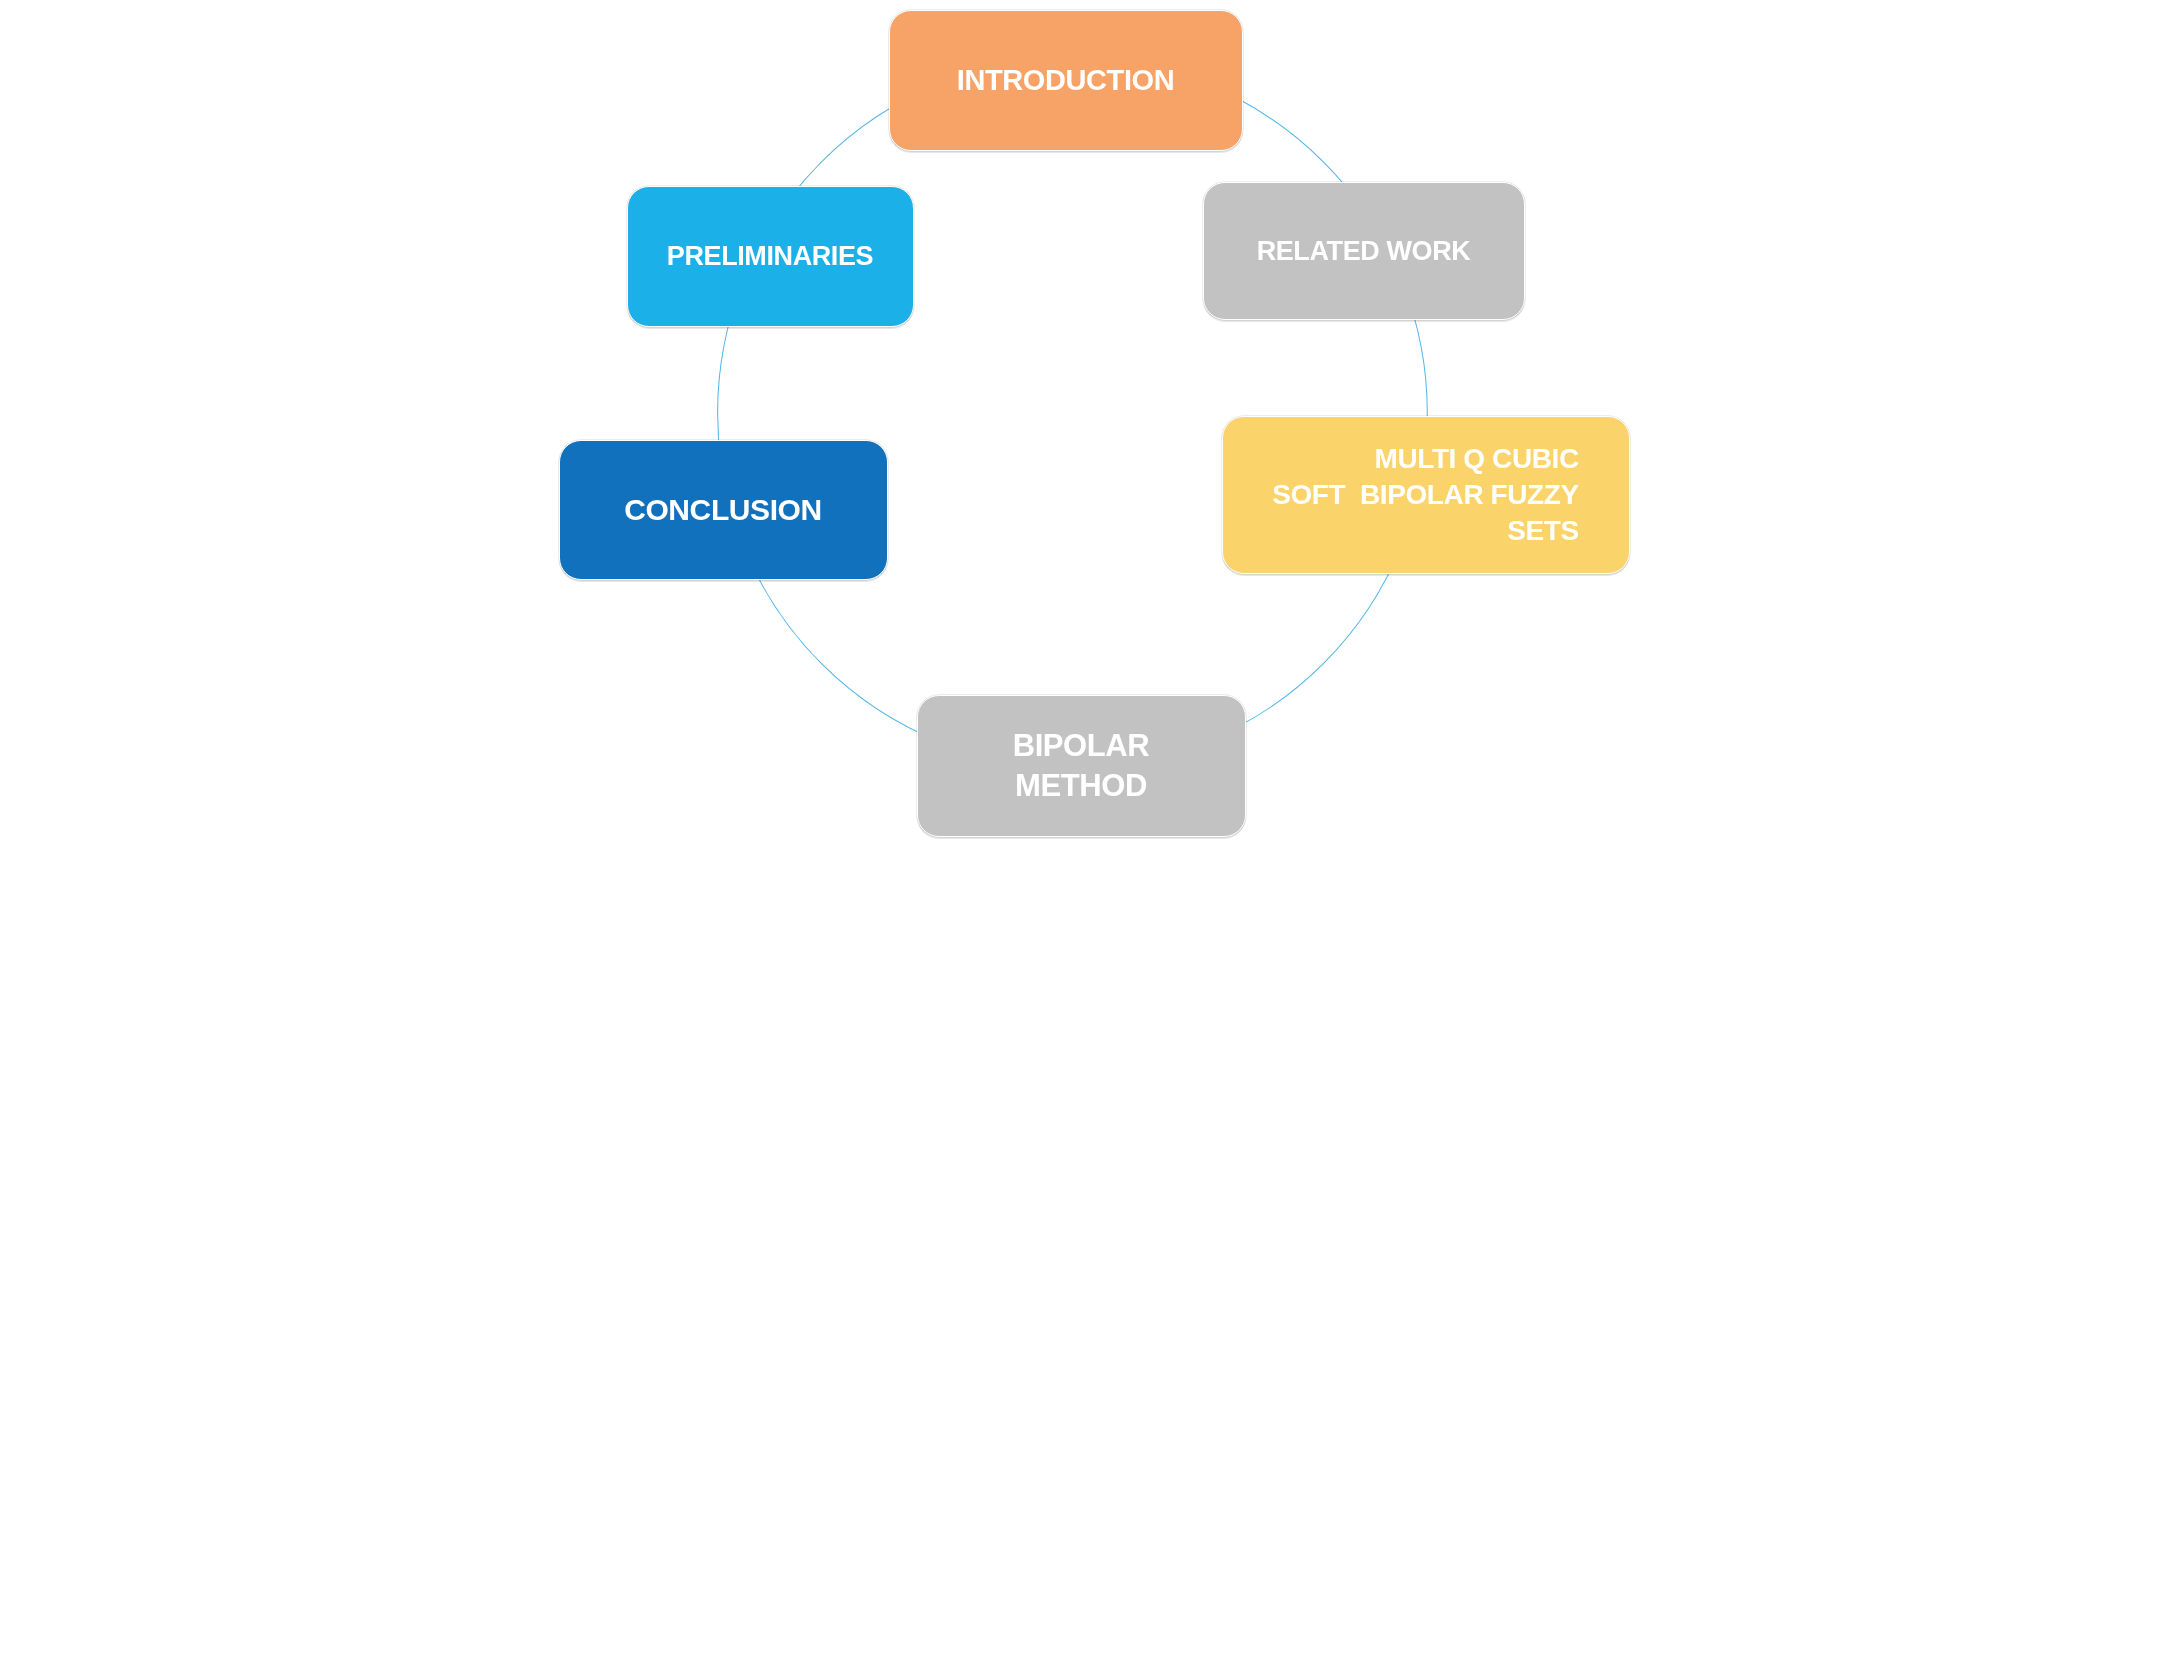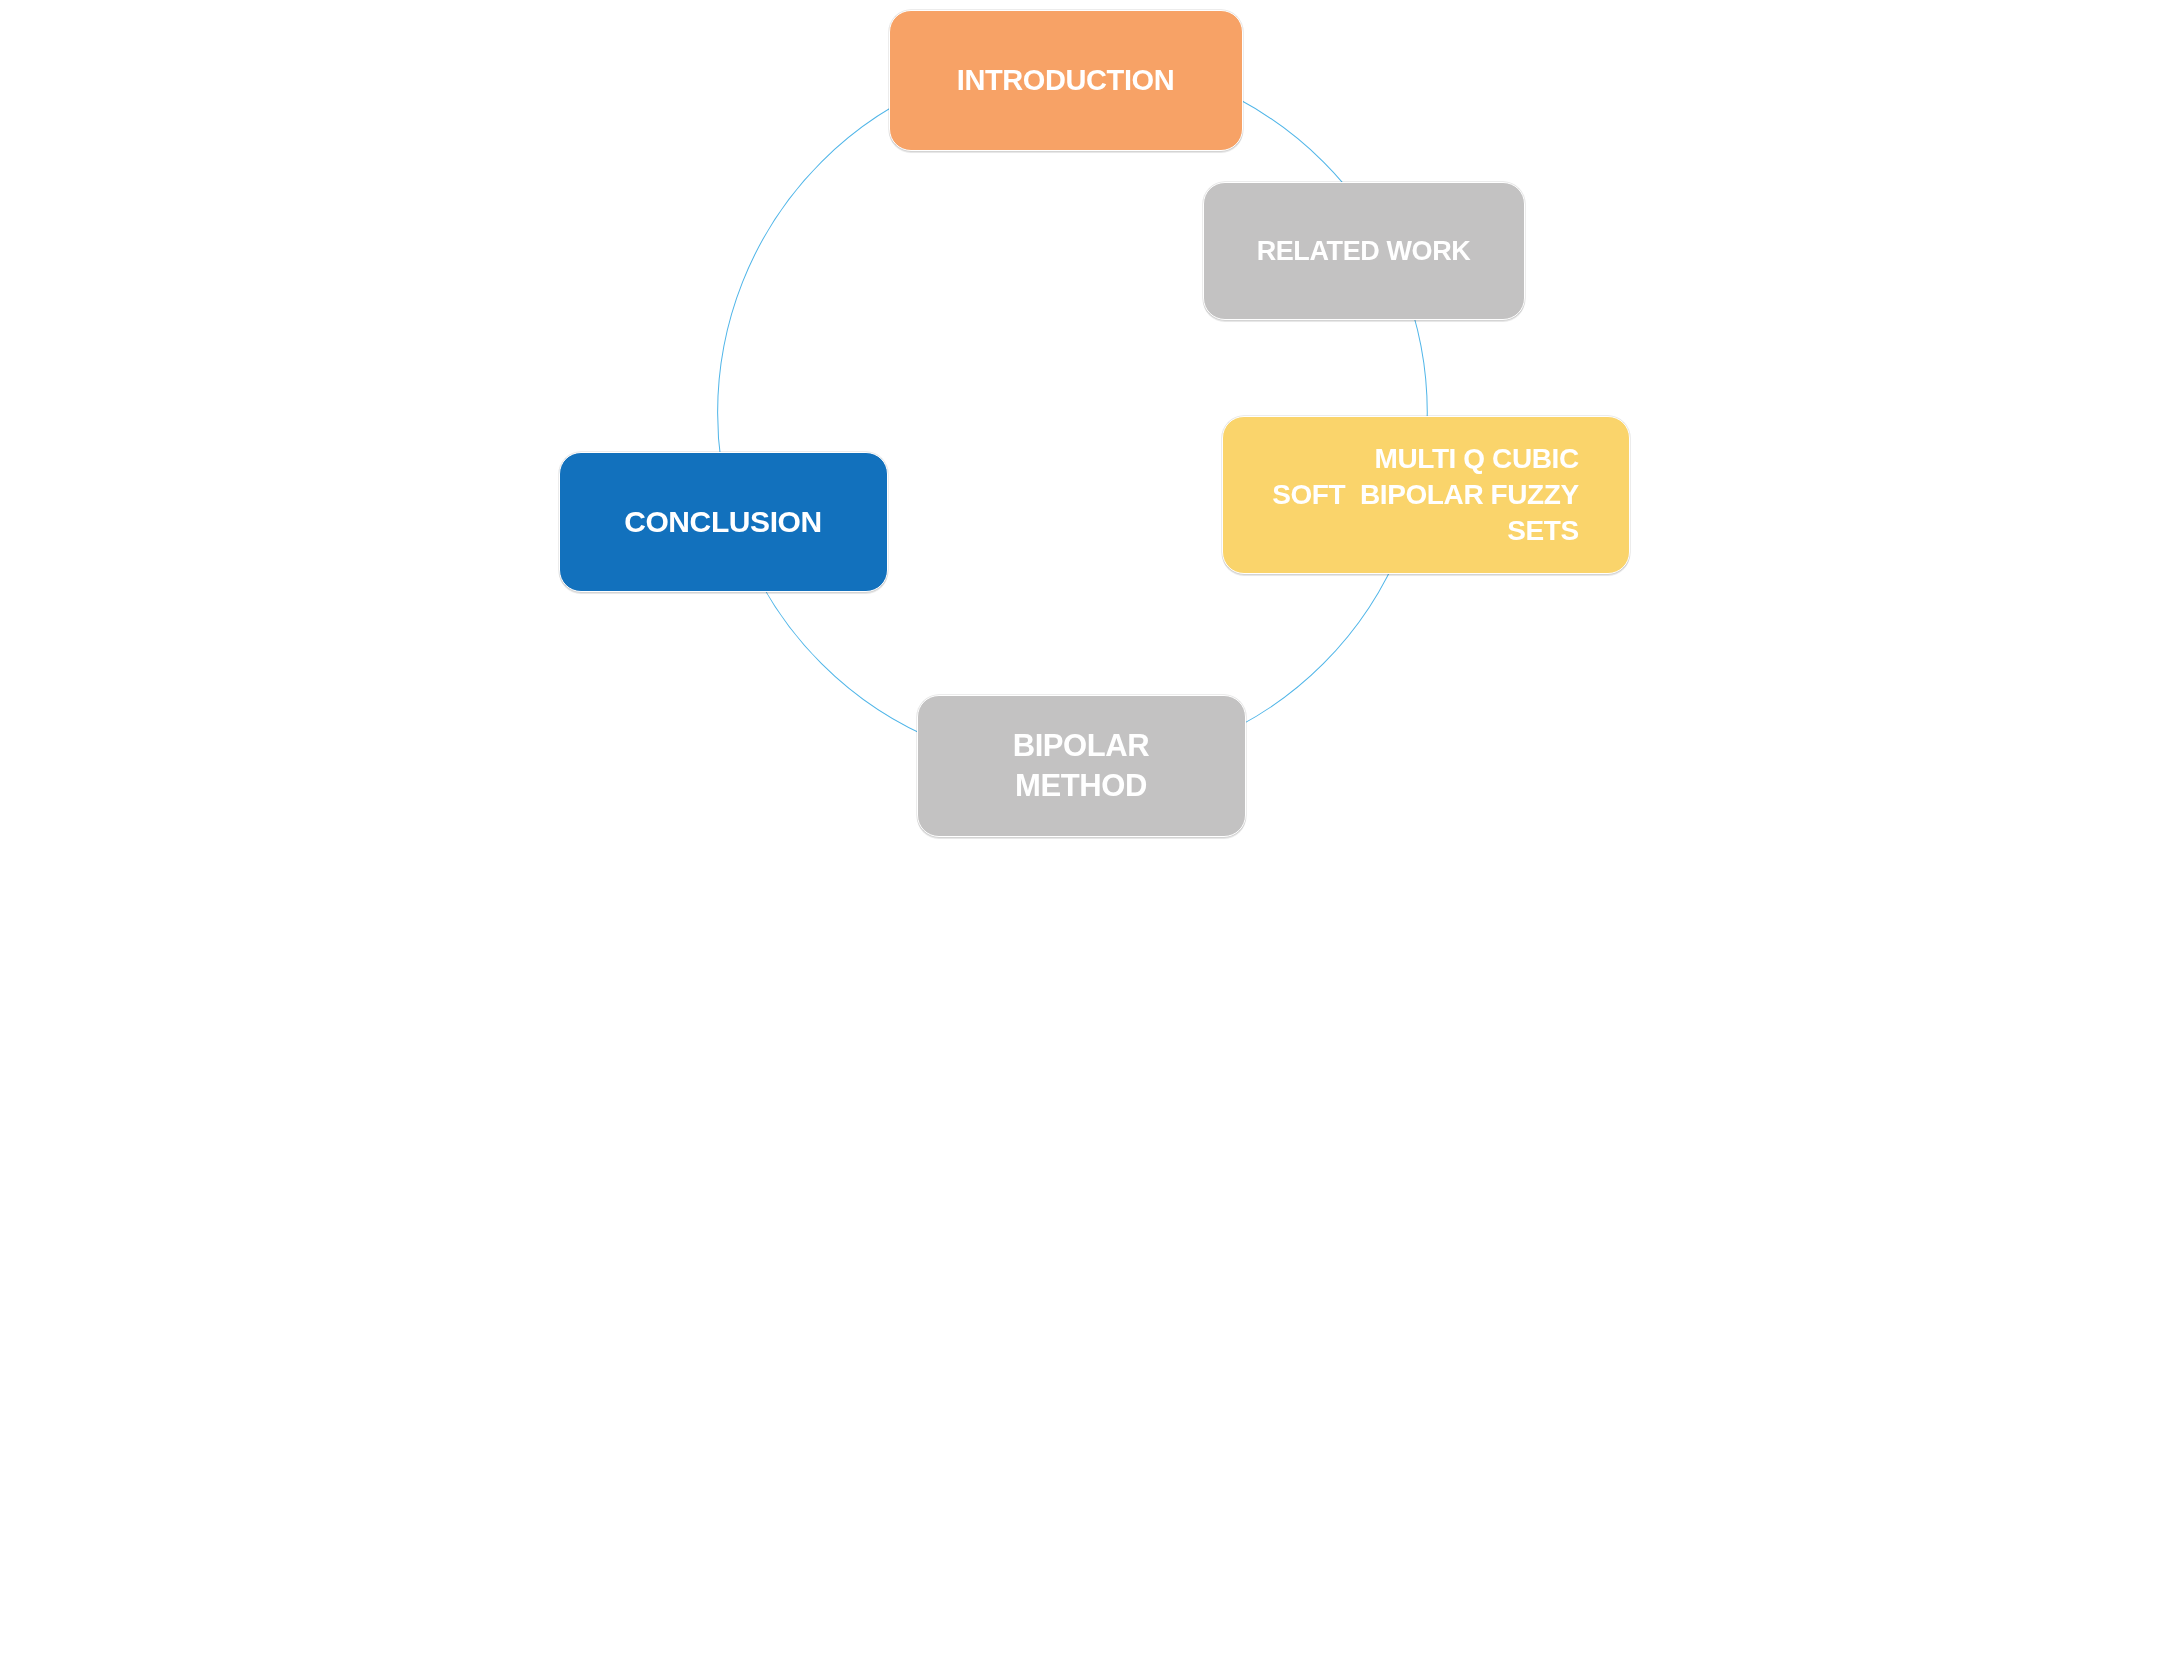--- a/index.html
+++ b/index.html
@@ -45,21 +45,21 @@
   }
   
   #node-introduction   { left: 343px; top: 10px;  width: 354px; height: 141px; }
   #node-introduction .label   { font-size: 29px; }
   #node-related-work   { left: 657px; top: 182px; width: 322px; height: 138px; }
   #node-related-work .label   { font-size: 27px; }
   #node-multi-q        { left: 676px; top: 416px; width: 408px; height: 158px; }
   #node-multi-q .label        { font-size: 28px; text-align: right; }
   #node-proposed-method{ left: 371px; top: 695px; width: 329px; height: 142px; }
   #node-proposed-method .label{ font-size: 31px; }
-  #node-conclusion     { left: 13px;  top: 452px; width: 329px; height: 140px; }
+  #node-conclusion     { left: 13px;  top: 440px; width: 329px; height: 140px; }
   #node-conclusion .label     { font-size: 30px; }
   #node-preliminaries  { left: 81px; top: 186px; width: 287px; height: 141px; }
   #node-preliminaries .label  { font-size: 27px; }
 </style>
 </head>
 <body>
 
 <div class="canvas">
 
   <svg class="circle-layer" viewBox="0 0 1508 1160" aria-hidden="true">
@@ -82,15 +82,18 @@
 
   <div class="node" id="node-proposed-method" style="background: rgb(195, 194, 194);">
     <span class="label">BIPOLAR
 METHOD</span>
   </div>
 
   <div class="node" id="node-conclusion" style="background: rgb(18, 113, 189);">
     <span class="label">CONCLUSION</span>
   </div>
 
+  <div class="node" id="node-preliminaries" style="background: rgb(28, 176, 233);">
+    <span class="label">PRELIMINARIES</span>
+  </div>
 
 </div>
 
 
 </body></html>

